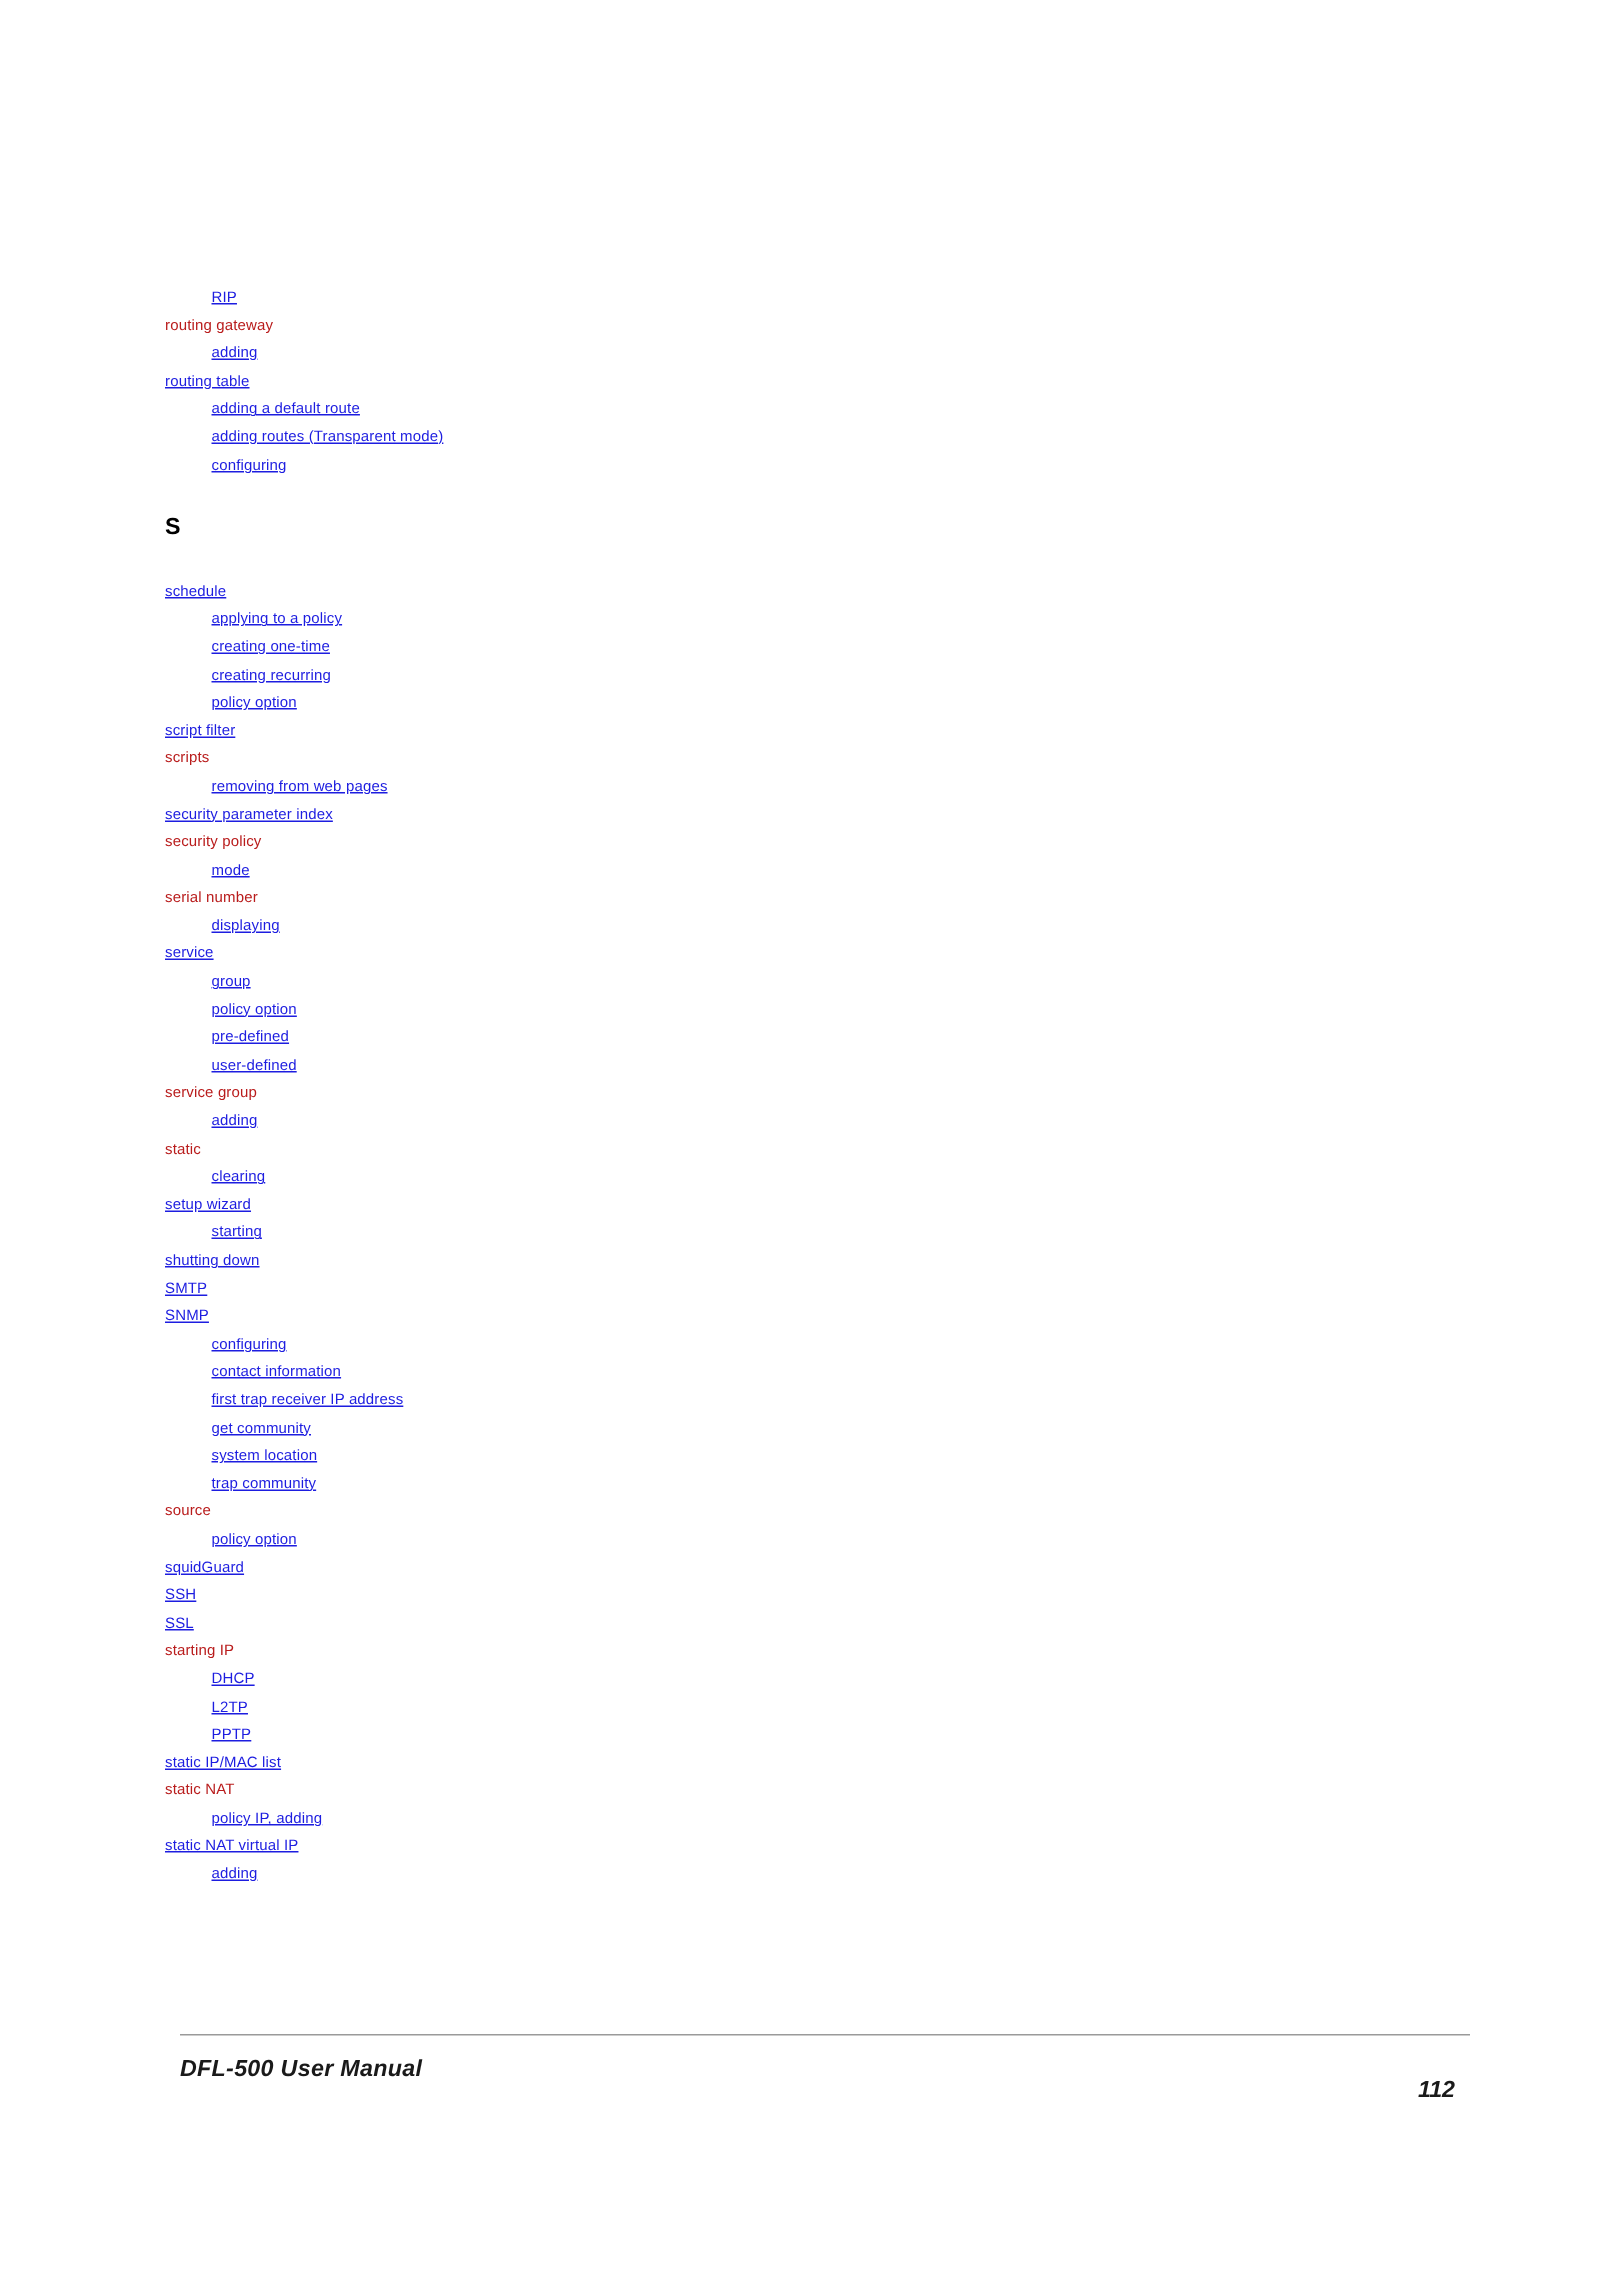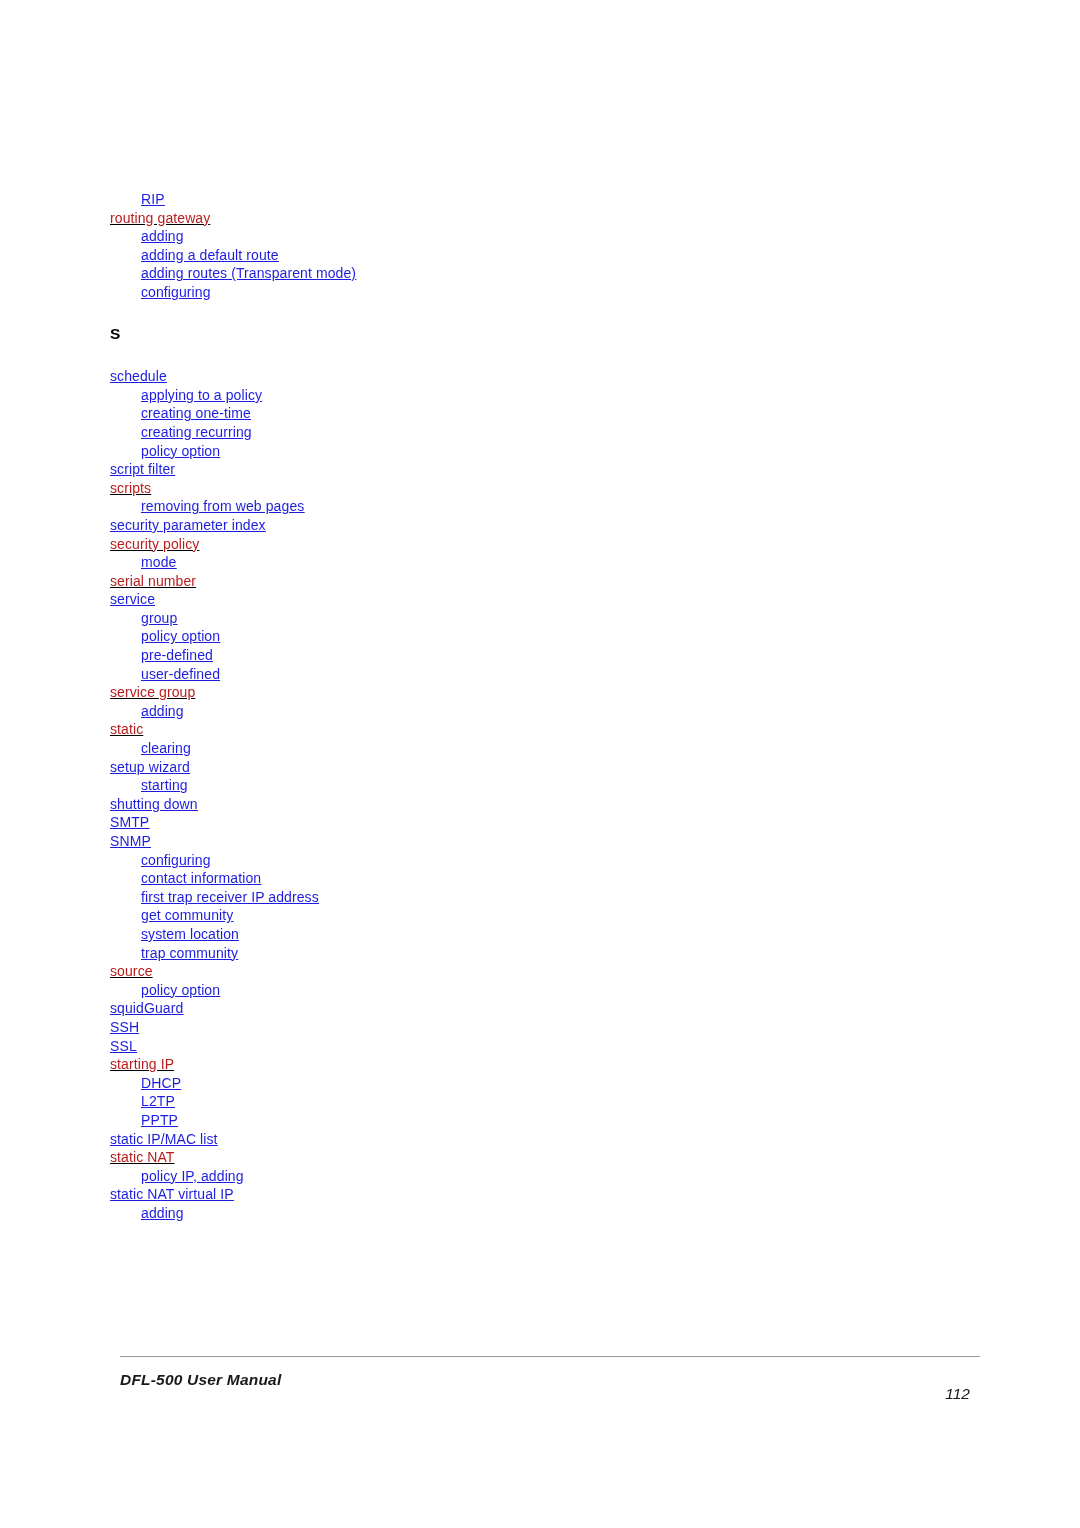--- a/index.html
+++ b/index.html
@@ -24,25 +24,24 @@
 
   
   .index-body {
     position: absolute;
     left: 110px;
     top: 190px;
     width: 860px;
   }
 
   .index-entry {
-    font-size: 14px;
+    font-size: 10px;
     line-height: 18.6px;
     white-space: nowrap;
     letter-spacing: 0.1px;
-    text-decoration: underline;
   }
   .index-entry.level-0 { padding-left: 0px; }
   .index-entry.level-1 { padding-left: 31px; }
 
   .index-entry .txt {
     display: inline;
   }
   .index-entry.link .txt {
     color: #1d1de0;
     text-decoration: underline;
@@ -90,52 +89,54 @@
     font-weight: bold;
     color: #1a1a1a;
     letter-spacing: 0.2px;
   }
   .footer-page {
     position: absolute;
     right: 0;
     top: 14px;
     font-size: 15.5px;
     font-style: italic;
-    font-weight: normal;
+    font-weight: bold;
     color: #1a1a1a;
   }
 </style>
 </head>
 <body>
 
 <div class="page">
 
   <div class="index-body">
     <div id="continued-group">
         <div class="index-entry level-1 link"><span class="txt">RIP</span></div>
         <div class="index-entry level-0 plain"><span class="txt">routing gateway</span></div>
         <div class="index-entry level-1 link"><span class="txt">adding</span></div>
+        <div class="index-entry level-0 link"><span class="txt">routing table</span></div>
         <div class="index-entry level-1 link"><span class="txt">adding a default route</span></div>
         <div class="index-entry level-1 link"><span class="txt">adding routes (Transparent mode)</span></div>
         <div class="index-entry level-1 link"><span class="txt">configuring</span></div>
       </div>
     <div id="sections-group">
         <div class="section-letter">S</div>
         <div class="index-entry level-0 link"><span class="txt">schedule</span></div>
         <div class="index-entry level-1 link"><span class="txt">applying to a policy</span></div>
         <div class="index-entry level-1 link"><span class="txt">creating one-time</span></div>
         <div class="index-entry level-1 link"><span class="txt">creating recurring</span></div>
         <div class="index-entry level-1 link"><span class="txt">policy option</span></div>
         <div class="index-entry level-0 link"><span class="txt">script filter</span></div>
         <div class="index-entry level-0 plain"><span class="txt">scripts</span></div>
         <div class="index-entry level-1 link"><span class="txt">removing from web pages</span></div>
         <div class="index-entry level-0 link"><span class="txt">security parameter index</span></div>
         <div class="index-entry level-0 plain"><span class="txt">security policy</span></div>
         <div class="index-entry level-1 link"><span class="txt">mode</span></div>
         <div class="index-entry level-0 plain"><span class="txt">serial number</span></div>
+        <div class="index-entry level-1 link"><span class="txt">displaying</span></div>
         <div class="index-entry level-0 link"><span class="txt">service</span></div>
         <div class="index-entry level-1 link"><span class="txt">group</span></div>
         <div class="index-entry level-1 link"><span class="txt">policy option</span></div>
         <div class="index-entry level-1 link"><span class="txt">pre-defined</span></div>
         <div class="index-entry level-1 link"><span class="txt">user-defined</span></div>
         <div class="index-entry level-0 plain"><span class="txt">service group</span></div>
         <div class="index-entry level-1 link"><span class="txt">adding</span></div>
         <div class="index-entry level-0 plain"><span class="txt">static</span></div>
         <div class="index-entry level-1 link"><span class="txt">clearing</span></div>
         <div class="index-entry level-0 link"><span class="txt">setup wizard</span></div>

